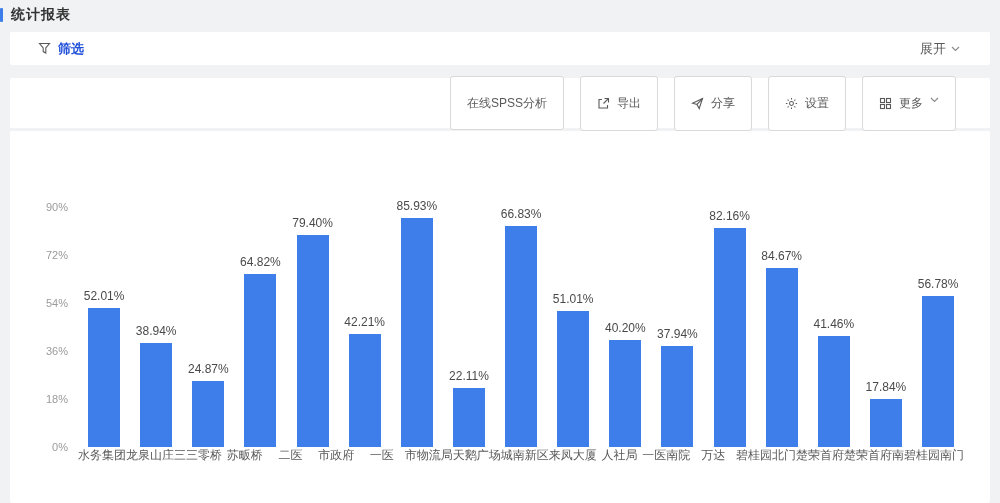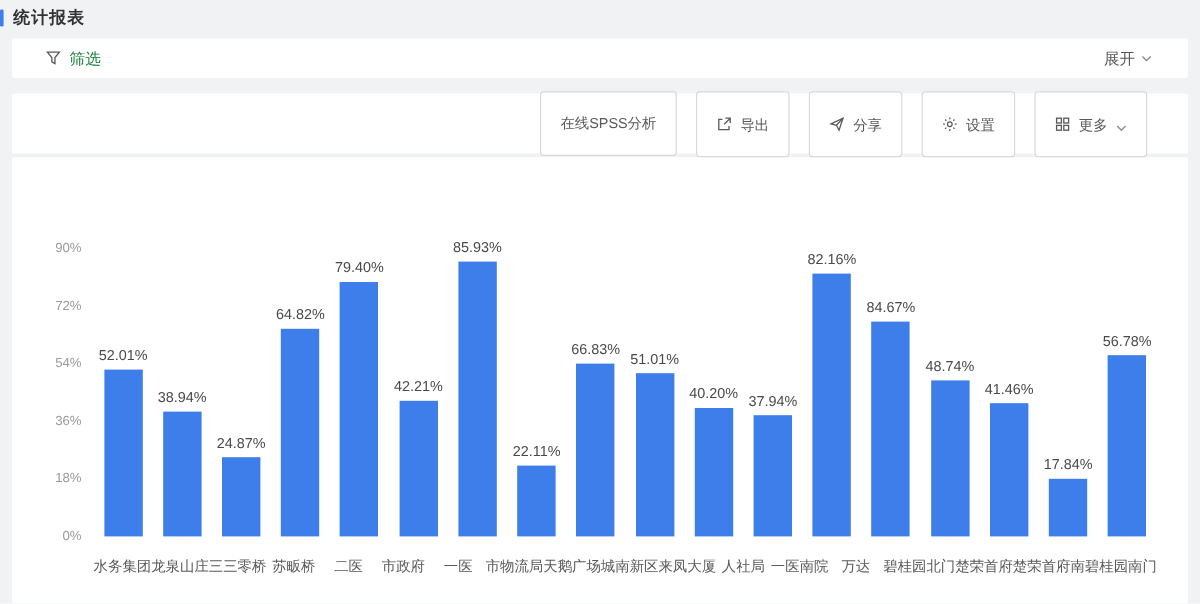--- a/index.html
+++ b/index.html
@@ -15,33 +15,33 @@
   .title-marker { width:3px; height:14px; background:#3d7eeb; margin-right:8px; border-radius:1px; }
   .page-title { font-size:14px; font-weight:bold; color:#333; letter-spacing:1px; }
 
   
   .filter-card {
     margin:2px 10px 0 10px; background:#fff; height:33px;
     display:flex; align-items:center; justify-content:space-between;
     padding:0 30px 0 28px; border-radius:2px;
   }
   .filter-left { display:flex; align-items:center; gap:7px; cursor:pointer; }
-  .filter-label { font-size:13px; color:#15803d; }
+  .filter-label { font-size:13px; color:#1d4ed8;font-weight:bold; }
   .expand-toggle { display:flex; align-items:center; gap:5px; font-size:13px; color:#595959; cursor:pointer; }
   .icon { display:inline-flex; align-items:center; justify-content:center; }
   .icon svg { display:block; }
 
   
   .toolbar-card {
     margin:13px 10px 0 10px; background:#fff; height:50px;
     display:flex; align-items:center; justify-content:flex-end;
     gap:16px; padding-right:34px; border-radius:2px 2px 0 0;
   }
   .tool-btn {
-    display:flex; align-items:flex-end; gap:7px;
+    display:flex; align-items:flex-start; gap:7px;
     border:1px solid #d9d9d9; background:#fff; border-radius:3px;
     font-size:12px; color:#595959; padding:20px 16px; cursor:pointer;
     font-family:inherit; line-height:1;
   }
 
   
   .chart-card {
     margin:3px 10px 0 10px; background:#fff; height:372px;
     padding:24px 26px 0 30px; border-radius:0 0 2px 2px;
   }
@@ -53,21 +53,21 @@
     position:absolute; right:10px; font-size:11px; color:#9b9b9b; white-space:nowrap;
   }
   .plot { flex:1; position:relative; }
   .bars-row { display:flex; height:240px; align-items:flex-end; }
   .bar-col { flex:1; display:flex; justify-content:center; align-items:flex-end; height:240px; }
   .bar { width:32px; position:relative; border-radius:0; }
   .bar-value {
     position:absolute; top:-19px; left:50%; transform:translateX(-50%);
     font-size:12px; color:#4a4a4a; white-space:nowrap;
   }
-  .x-axis { display:flex; margin-top:17px; }
+  .x-axis { display:flex; margin-top:0; }
   .x-label { flex:1; text-align:center; font-size:12px; color:#595959; white-space:nowrap; overflow:visible; }
 </style>
 </head>
 <body>
 
 <div class="page-header">
   <span class="title-marker"></span>
   <span class="page-title">统计报表</span>
 </div>
 
@@ -187,21 +187,21 @@
             <div class="bar" style="height: 229.147px; background: rgb(61, 126, 235);">
               <span class="bar-value">85.93%</span>
             </div>
           </div>
           <div class="bar-col">
             <div class="bar" style="height: 58.96px; background: rgb(61, 126, 235);">
               <span class="bar-value">22.11%</span>
             </div>
           </div>
           <div class="bar-col">
-            <div class="bar" style="height: 144px; background: rgb(61, 126, 235); padding-left: 16px;">
+            <div class="bar" style="height: 221px; background: rgb(61, 126, 235); padding-left: 16px;">
               <span class="bar-value">66.83%</span>
             </div>
           </div>
           <div class="bar-col">
             <div class="bar" style="height: 136.027px; background: rgb(61, 126, 235);">
               <span class="bar-value">51.01%</span>
             </div>
           </div>
           <div class="bar-col">
             <div class="bar" style="height: 107.2px; background: rgb(61, 126, 235); padding-left: 12px;">
@@ -214,25 +214,20 @@
             </div>
           </div>
           <div class="bar-col">
             <div class="bar" style="height: 219.093px; background: rgb(61, 126, 235);">
               <span class="bar-value">82.16%</span>
             </div>
           </div>
           <div class="bar-col">
             <div class="bar" style="height: 179px; background: rgb(61, 126, 235);">
               <span class="bar-value">84.67%</span>
-            </div>
-          </div>
-          <div class="bar-col">
-            <div class="bar" style="height: 129.973px; background: rgb(61, 126, 235);">
-              <span class="bar-value">48.74%</span>
             </div>
           </div>
           <div class="bar-col">
             <div class="bar" style="height: 110.56px; background: rgb(61, 126, 235);">
               <span class="bar-value">41.46%</span>
             </div>
           </div>
           <div class="bar-col">
             <div class="bar" style="height: 47.5733px; background: rgb(61, 126, 235);">
               <span class="bar-value">17.84%</span>

